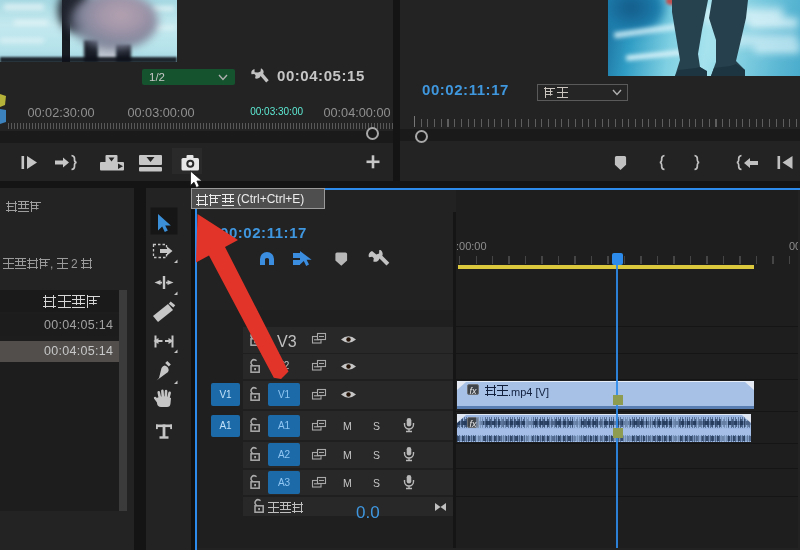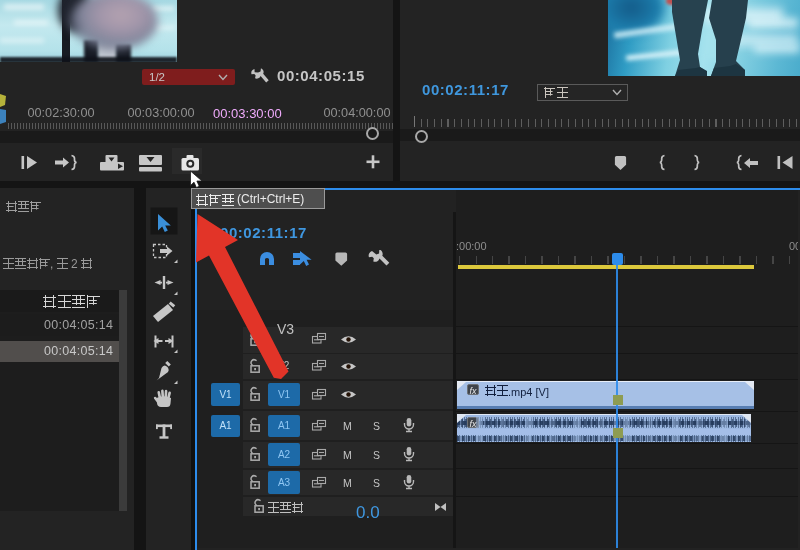--- a/index.html
+++ b/index.html
@@ -26,40 +26,40 @@
     <div class="ab" style="left:155px;top:26px;width:20px;height:4px;background:rgba(255,255,255,.4);filter:blur(2px)"></div>
     <div class="ab" style="left:62px;top:0;width:8px;height:62px;background:#171b22"></div>
     <div class="ab" style="left:58px;top:-12px;width:34px;height:44px;background:#20242e;filter:blur(4px);border-radius:50%"></div>
     <div class="ab" style="left:97px;top:42px;width:21px;height:20px;background:#c2c8d2;filter:blur(2px)"></div>
     <div class="ab" style="left:84px;top:40px;width:14px;height:22px;background:#171b24;filter:blur(1.5px)"></div>
     <div class="ab" style="left:116px;top:44px;width:15px;height:18px;background:#171b24;filter:blur(1.5px)"></div>
     <div class="ab" style="left:70px;top:-8px;width:88px;height:58px;border-radius:50%;background:radial-gradient(ellipse at 58% 40%,#b4a2b0 0%,#a296aa 30%,#84879c 55%,rgba(100,108,130,.7) 72%,rgba(74,84,108,0) 93%);filter:blur(4px)"></div>
     <div class="ab" style="left:0;top:57px;width:177px;height:6px;background:rgba(14,18,26,.9);filter:blur(1px)"></div>
   </div>
 
-  <div class="ab" style="left:142px;top:69px;width:93px;height:16px;background:#7f1d1d;border-radius:2px">
+  <div class="ab" style="left:142px;top:69px;width:93px;height:16px;background:#14532d;border-radius:2px">
     <span class="ab" style="left:7px;top:2px;font-size:11.5px;color:#c8c8c8">1/2</span>
     <svg class="ab" style="left:76px;top:5px" width="10" height="7">
         <path d="M1,1 L5,5.5 L9,1" stroke="#b0b0b0" stroke-width="1.4" fill="none"></path>
       </svg>
   </div>
 
   <svg class="ab" style="left:248px;top:66px" width="21" height="21" viewBox="0 0 21 21">
     <path d="M6,3.2 a4,4 0 0 0 -2.6,5.4 l2.8,-0.4 1.4,1.4 -0.4,2.8 a4,4 0 0 0 5.4,-2.6 l6,6 2.4,-2.4 -6,-6 a4,4 0 0 0 -2.6,-5.4 l-0.2,3.4 -2.4,1 -3.4,0.2 z" fill="#c2c2c2" transform="rotate(4 10 10)"></path>
   </svg>
   <div class="ab tc" style="left:277px;top:66.5px;color:#c6c6c6">00:04:05:15</div>
 
   <svg class="ab" style="left:0;top:94px" width="9" height="32">
     <polygon points="0,0 6,2 5,11 0,13" fill="#b5b23a"></polygon>
     <polygon points="0,15 6,16 6,28 0,30" fill="#3c82bd"></polygon>
   </svg>
 
   <div class="ab" style="left:16px;top:105.5px;width:90px;text-align:center;font-size:12.7px;color:#909090">00:02:30:00</div>
   <div class="ab" style="left:116px;top:105.5px;width:90px;text-align:center;font-size:12.7px;color:#909090">00:03:00:00</div>
-  <div class="ab" style="left:213px;top:105.5px;width:90px;text-align:left;font-size:13px;color:#f0abfc">00:03:30:00</div>
+  <div class="ab" style="left:213px;top:105.5px;width:90px;text-align:right;font-size:10px;color:#5eead4">00:03:30:00</div>
   <div class="ab" style="left:312px;top:105.5px;width:90px;text-align:center;font-size:12.7px;color:#909090">00:04:00:00</div>
 
   <div class="ab" style="left:8px;top:123px;width:385px;height:6px;background:repeating-linear-gradient(90deg,#585858 0px,#585858 1px,transparent 1px,transparent 3px)"></div>
 
   <div class="ab" style="left:0;top:131px;width:393px;height:12px;background:#1a1a1a"></div>
   <div class="ab" style="left:366px;top:127px;width:13px;height:13px;border-radius:50%;border:2.5px solid #a8a8a8;background:#1a1a1a;box-sizing:border-box"></div>
 
   <svg class="ab" style="left:0;top:146px" width="393" height="34" viewBox="0 0 393 34">
     <g fill="#c6c6c6">
       <rect x="21.5" y="10" width="2.6" height="13"></rect>
@@ -224,21 +224,21 @@
   <div class="ab" style="left:46px;top:164px;width:213px;height:25px;background:#282828"></div>
   <div class="ab" style="left:46px;top:191px;width:213px;height:27.5px;background:#282828"></div>
   <div class="ab" style="left:46px;top:221px;width:213px;height:29px;background:#282828"></div>
   <div class="ab" style="left:46px;top:252px;width:213px;height:25.5px;background:#282828"></div>
   <div class="ab" style="left:46px;top:279.5px;width:213px;height:25.5px;background:#282828"></div>
   <div class="ab" style="left:46px;top:307px;width:213px;height:19px;background:#282828"></div>
 
   <div class="ab" style="left:14px;top:193px;width:29px;height:23px;background:#1d6aa8;border-radius:2px;color:#bfe0f8;font-size:10px;text-align:center;line-height:23px">V1</div>
   <div class="ab" style="left:14px;top:225px;width:29px;height:22px;background:#1d6aa8;border-radius:2px;color:#bfe0f8;font-size:10px;text-align:center;line-height:22px">A1</div>
 
-  <div class="ab" style="left:80px;top:131px;color:#c0c0c0;font-size:14px">V3</div>
+  <div class="ab" style="left:80px;top:143px;color:#c0c0c0;font-size:16px">V3</div>
   <div class="ab" style="left:80px;top:170px;color:#c0c0c0;font-size:10px">V2</div>
   <div class="ab" style="left:71px;top:193px;width:32px;height:23px;background:#1d6aa8;border-radius:2px;color:#8fc6f2;font-size:10px;text-align:center;line-height:23px">V1</div>
   <div class="ab" style="left:71px;top:225px;width:32px;height:22px;background:#1d6aa8;border-radius:2px;color:#8fc6f2;font-size:10px;text-align:center;line-height:22px">A1</div>
   <div class="ab" style="left:71px;top:253px;width:32px;height:23px;background:#1d6aa8;border-radius:2px;color:#8fc6f2;font-size:10px;text-align:center;line-height:23px">A2</div>
   <div class="ab" style="left:71px;top:281px;width:32px;height:23px;background:#1d6aa8;border-radius:2px;color:#8fc6f2;font-size:10px;text-align:center;line-height:23px">A3</div>
 
   <svg class="ab" style="left:0;top:120px" width="259" height="238" viewBox="0 0 259 238">
     <defs>
       <g id="lck">
             <rect x="2" y="5.8" width="8.2" height="6.4" fill="none" stroke="#ababab" stroke-width="1.5"></rect>

